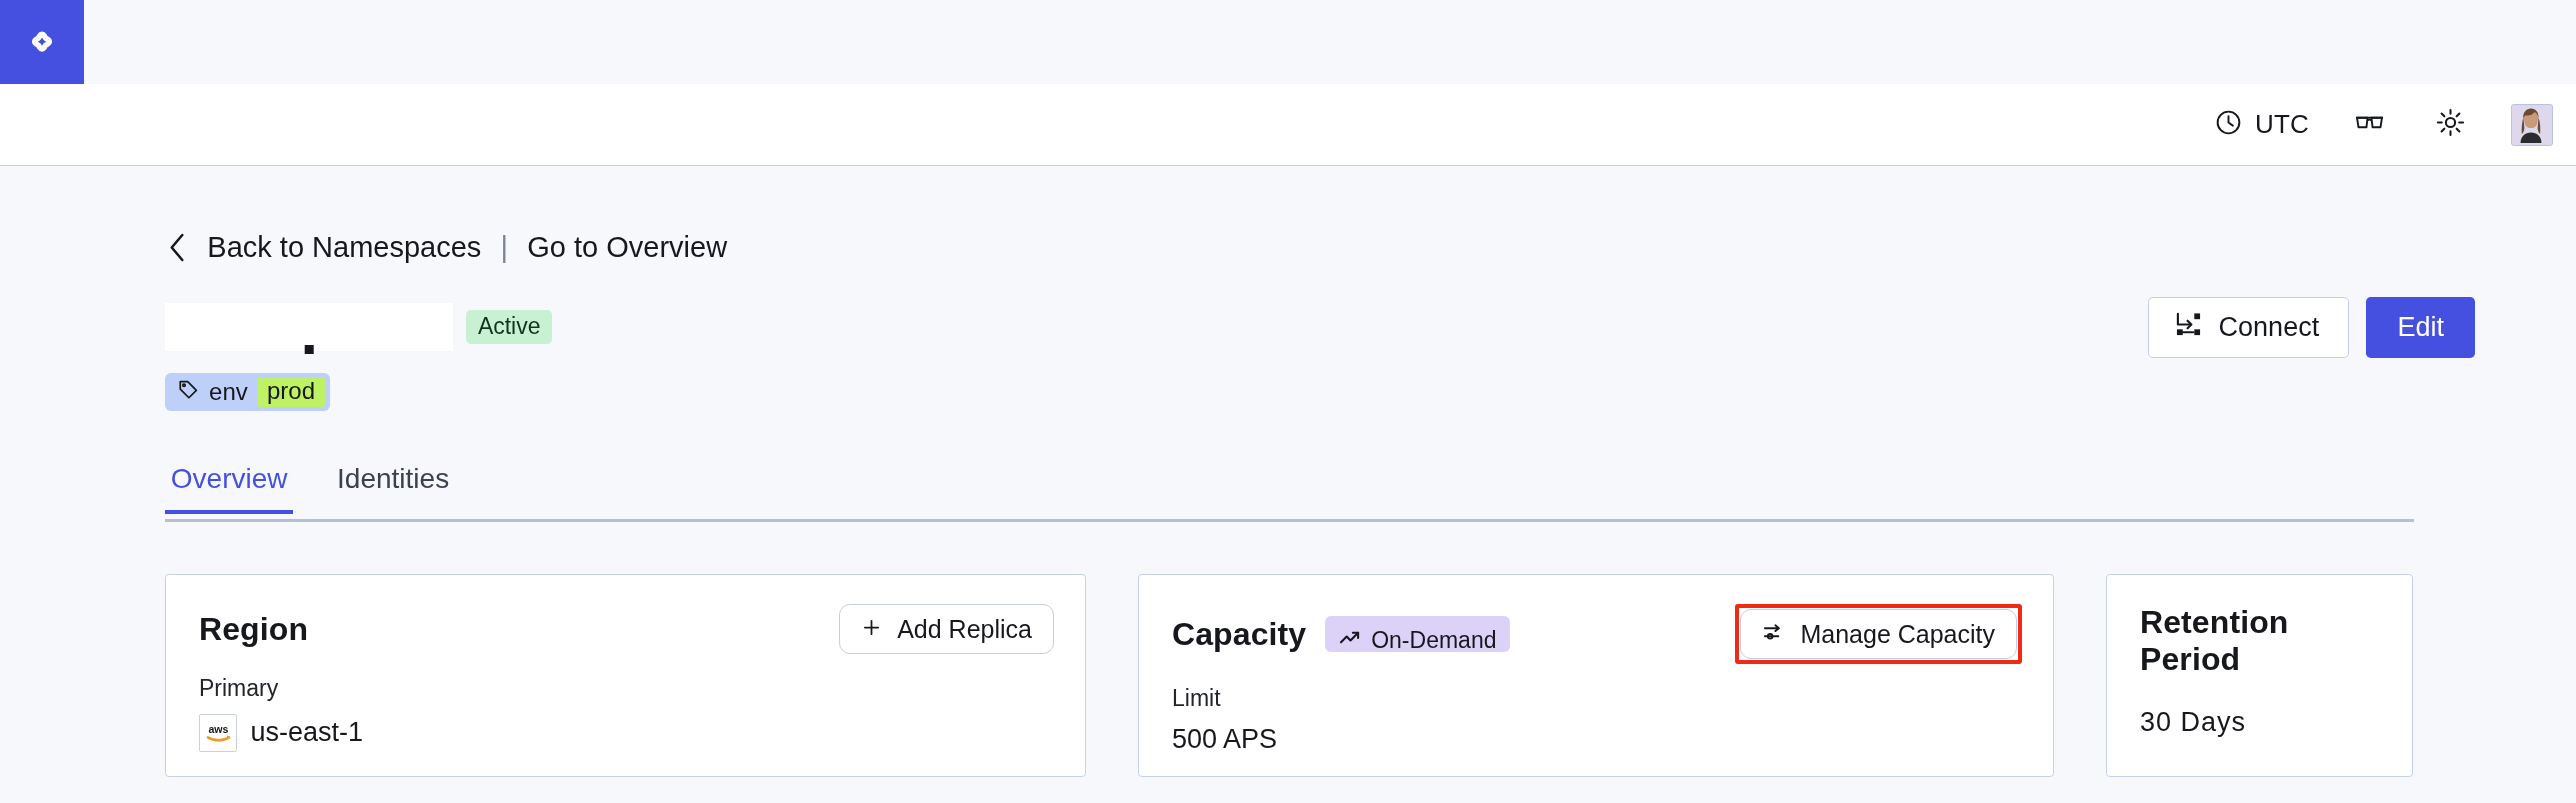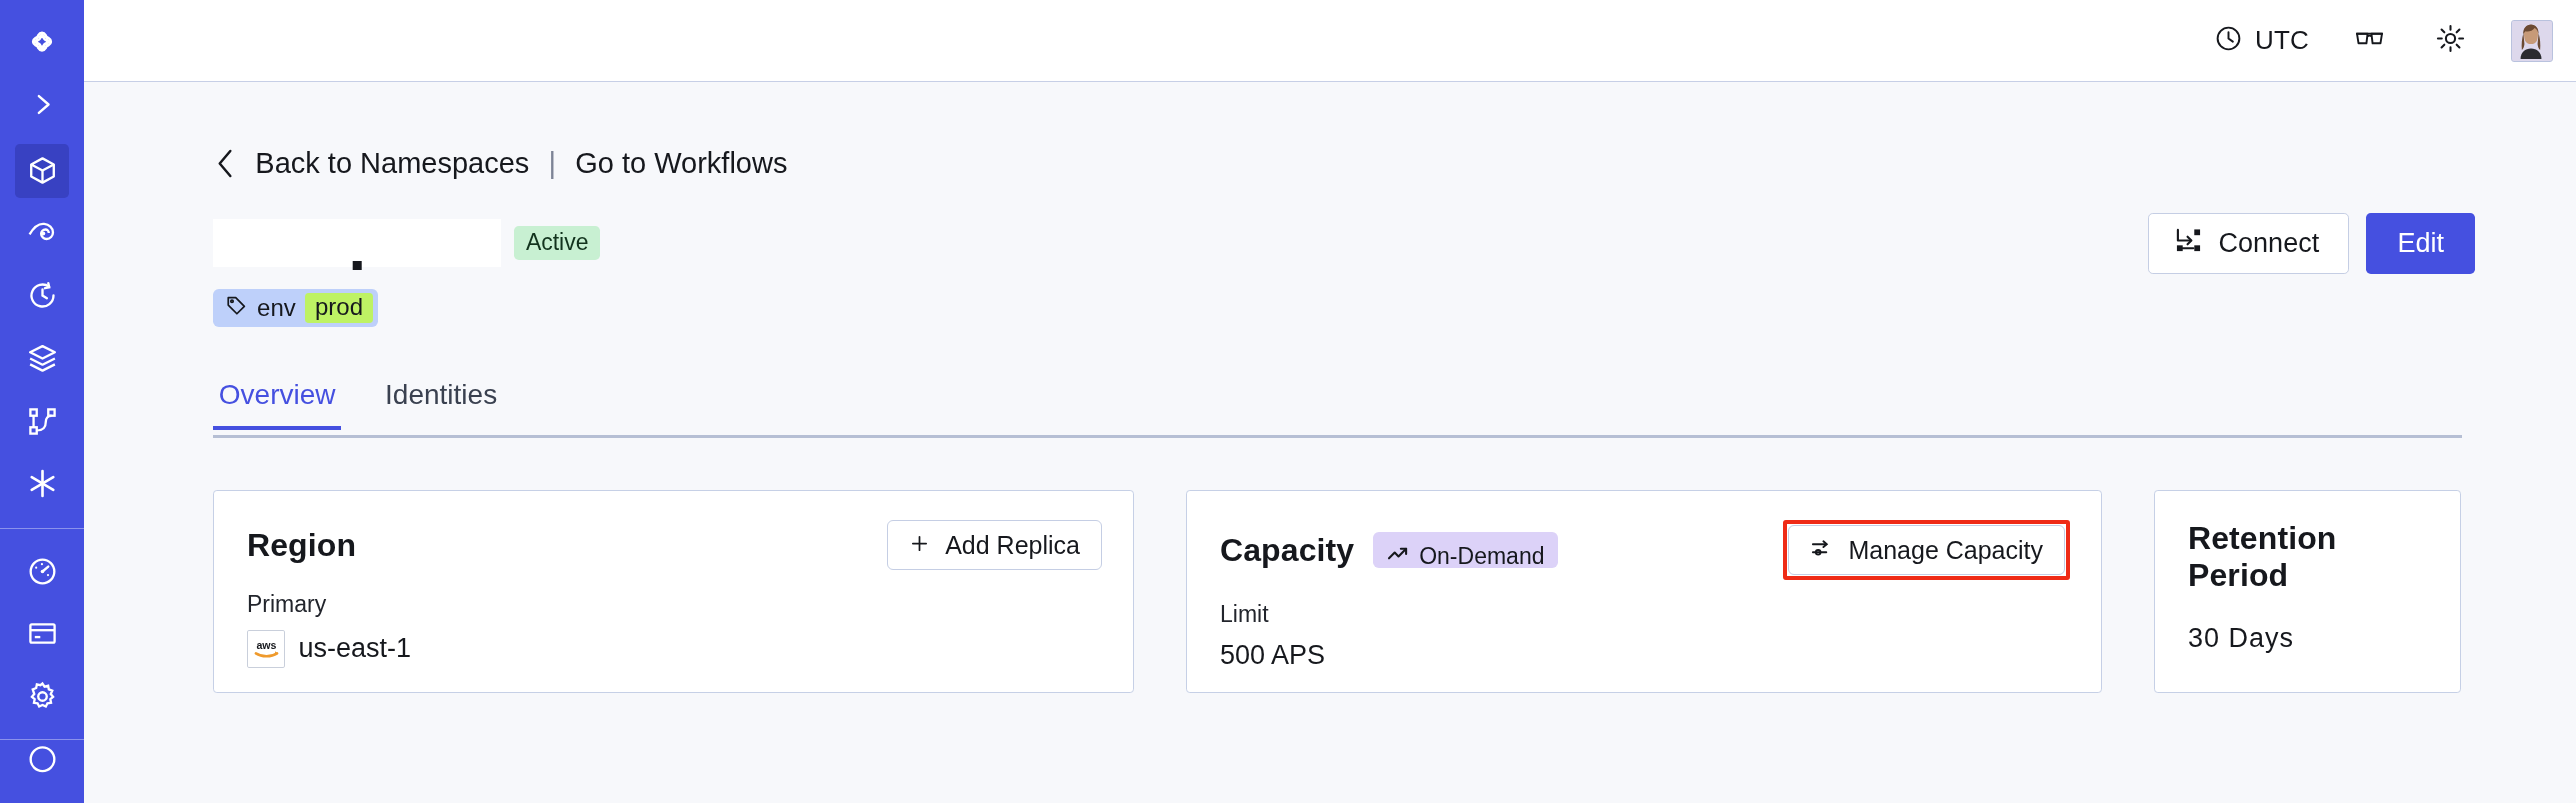--- a/index.html
+++ b/index.html
@@ -6,21 +6,21 @@
   html, body {
     width: 2576px;
     height: 804px;
     overflow: hidden;
     background: #f7f8fb;
     font-family: "Liberation Sans", sans-serif;
     -webkit-font-smoothing: antialiased;
   }
 
   
-  .app { position: relative; width: 2576px; height: 804px; display: flex; }
+  .app { position: relative; width: 2576px; height: 804px; display: flex; flex-direction: column; }
 
   
   .rail {
     width: 84px;
     flex: 0 0 84px;
     background: #4550e0;
     display: flex;
     flex-direction: column;
     align-items: center;
     position: relative;
@@ -70,21 +70,21 @@
   .avatar svg { display:block; }
 
   .content {
     flex: 1 1 auto;
     background: #f7f8fb;
     padding: 0 0 0 0;
     position: relative;
     overflow: hidden;
   }
 
-  .pad { padding-left: 129px; padding-right: 101px; }
+  .pad { padding-left: 129px; padding-right: 101px; margin-left: 36px; }
 
   
   .crumb {
     display: flex; align-items: center; gap: 17.3px;
     padding-top: 65px;
     color: #16181d;
     font-size: 29px;
   }
   .crumb .chev { display: flex; align-items: center; color:#16181d; }
   .crumb a { color: #16181d; text-decoration: none; white-space: nowrap; }
@@ -176,21 +176,21 @@
     display: inline-flex; align-items: flex-end; gap: 9.6px;
     background: #dcd2f8; color: #16181d;
     border-radius: 5.8px; height: 36px; padding: 0 13.4px;
     font-size: 23px; margin-left: 19px; line-height: 1;
   }
 
   .card-action { margin-left: auto; }
   .btn-outline {
     display: inline-flex; align-items: center; gap: 15.3px;
     background: #ffffff; border: 1.9px solid #c5cee4; color: #16181d;
-    height: 50px; padding: 0 21px; border-radius: 6px; font-size: 25px; cursor: pointer;
+    height: 50px; padding: 0 21px; border-radius: 11px; font-size: 25px; cursor: pointer;
   }
   .highlight-box {
     border: 4.8px solid #ef2b16; border-radius: 2.9px; padding: 1px;
     margin-left: auto; display: inline-flex;
   }
   .highlight-box .btn-outline { margin: 0; }
 
   .aws-badge {
     width: 38px; height: 38px; border: 1px solid #c9cfdb; background: #ffffff;
     display: flex; align-items: center; justify-content: center; border-radius: 1.9px;
@@ -394,21 +394,21 @@
       <div class="pad">
 
         <div class="crumb">
           <span class="chev">
             <svg width="25" height="33" viewBox="0 0 26 34" fill="none" stroke="#16181d" stroke-width="2.6" stroke-linecap="round" stroke-linejoin="round">
               <polyline points="18 4 7 17 18 30"></polyline>
             </svg>
           </span>
           <a href="#">Back to Namespaces</a>
           <span class="sep">|</span>
-          <a href="#">Go to Workflows</a>
+          <a href="#">Go to Overview</a>
         </div>
 
         <div class="title-row">
           <div class="ns-name"></div>
           <span class="status-badge">Active</span>
 
           <div class="title-actions">
             <button class="btn btn-connect">
               <span>
                 <svg width="29" height="27" viewBox="0 0 30 28" fill="none" stroke="#16181d" stroke-width="2.2" stroke-linecap="round" stroke-linejoin="round">

